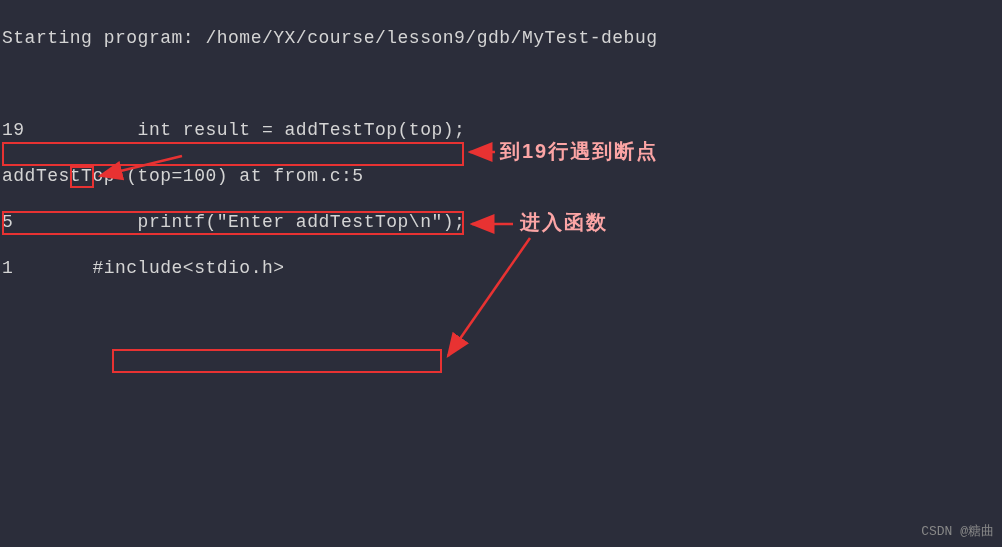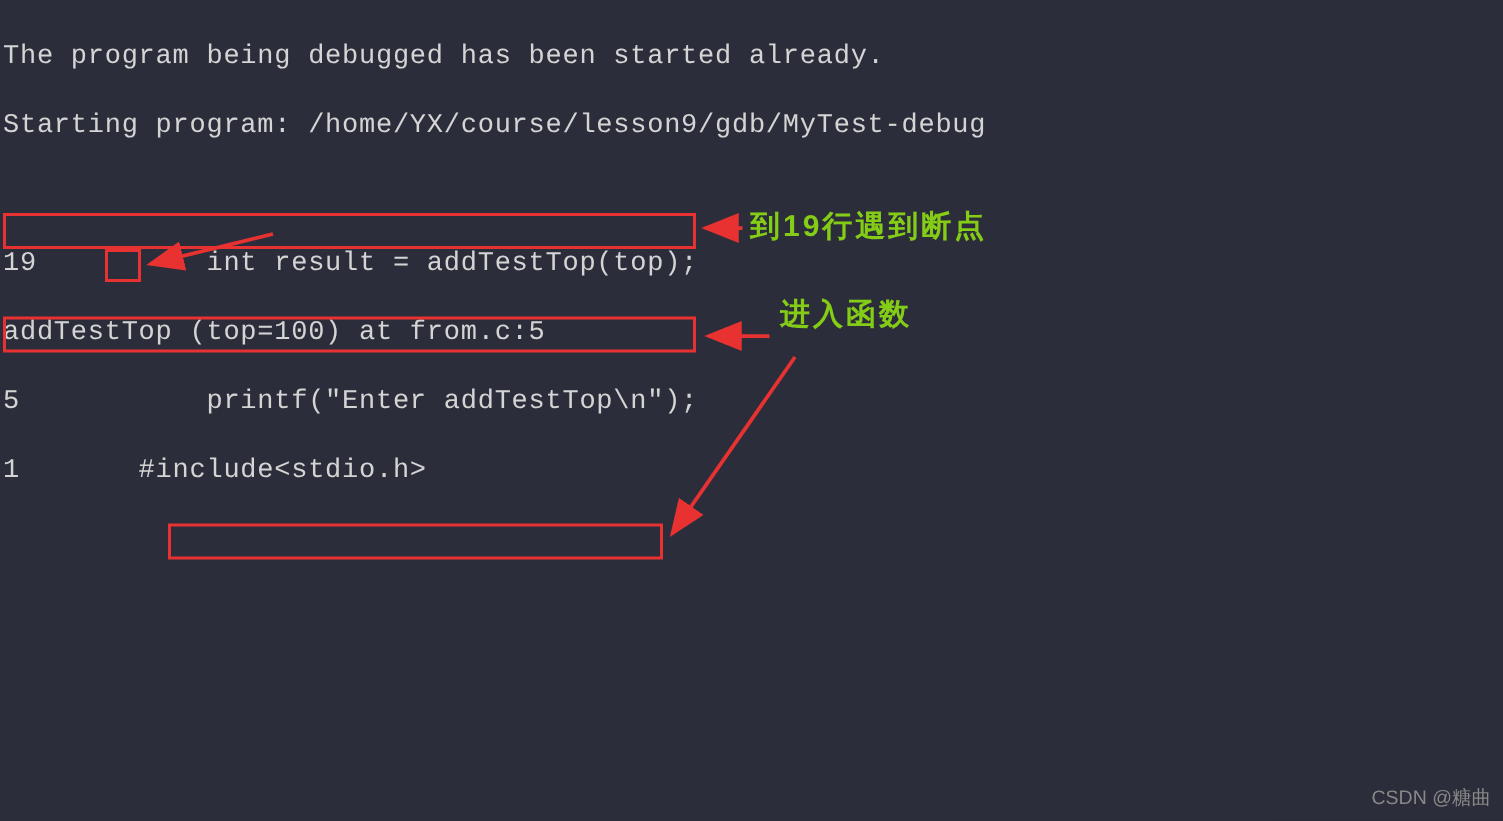--- a/index.html
+++ b/index.html
@@ -27,47 +27,46 @@
       height: 23px;
       position: relative;
     }
     .box {
       border: 2px solid #e83232;
       position: absolute;
       pointer-events: none;
     }
     .annotation {
       position: absolute;
-      color: #84cc16;
+      color: #fca5a5;
       font-family: "Microsoft YaHei", sans-serif;
       font-size: 20px;
       font-weight: bold;
       letter-spacing: 2px;
     }
     .watermark {
       position: absolute;
       bottom: 4px;
       right: 8px;
       color: #888;
       font-size: 13px;
-      font-family: Liberation Sans, sans-serif;
+      font-family: Liberation Mono, monospace;
       letter-spacing: 0;
     }
     .arrow-svg {
       position: absolute;
       top: 0;
       left: 0;
       pointer-events: none;
     }
   </style>
 </head>
 <body>
 
 <div class="terminal">
-<div class="line">The program being debugged has been started already.</div>
 <div class="line">Starting program: /home/YX/course/lesson9/gdb/MyTest-debug</div>
 <div class="line"></div>
 <div class="line">19          int result = addTestTop(top);</div>
 <div class="line">addTestTop (top=100) at from.c:5</div>
 <div class="line">5           printf("Enter addTestTop\n");</div>
 <div class="line">1       #include&lt;stdio.h&gt;</div>
 
 
 
 
@@ -78,21 +77,21 @@
 
 
 </div>
 
 <div class="box" style="left:2px; top:142px; width:462px; height:24px;"></div>
 <div class="box" style="left:70px; top:166px; width:24px; height:22px;"></div>
 <div class="box" style="left:2px; top:211px; width:462px; height:24px;"></div>
 <div class="box" style="left:112px; top:349px; width:330px; height:24px;"></div>
 
 <div class="annotation" style="left:500px; top:140px;">到19行遇到断点</div>
-<div class="annotation" style="left:520px; top:199px;">进入函数</div>
+<div class="annotation" style="left:520px; top:211px;">进入函数</div>
 
 <svg class="arrow-svg" width="1002" height="547">
   <defs>
     <marker id="arrowhead" markerWidth="10" markerHeight="8" refX="9" refY="4" orient="auto">
       <polygon points="0 0, 10 4, 0 8" fill="#e83232"></polygon>
     </marker>
   </defs>
 
   <line x1="495" y1="152" x2="470" y2="152" stroke="#e83232" stroke-width="2.5" marker-end="url(#arrowhead)"></line>
 

